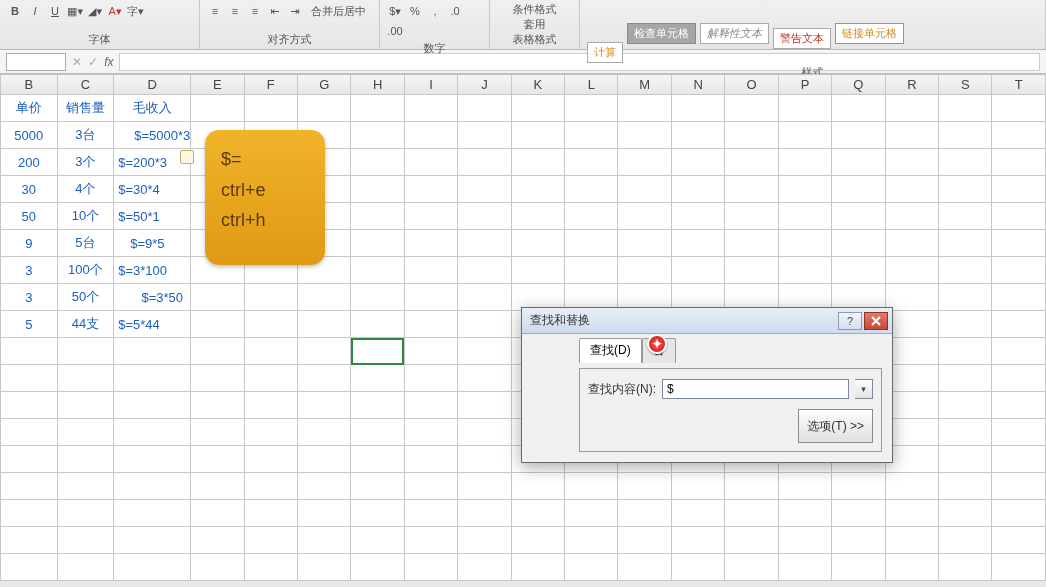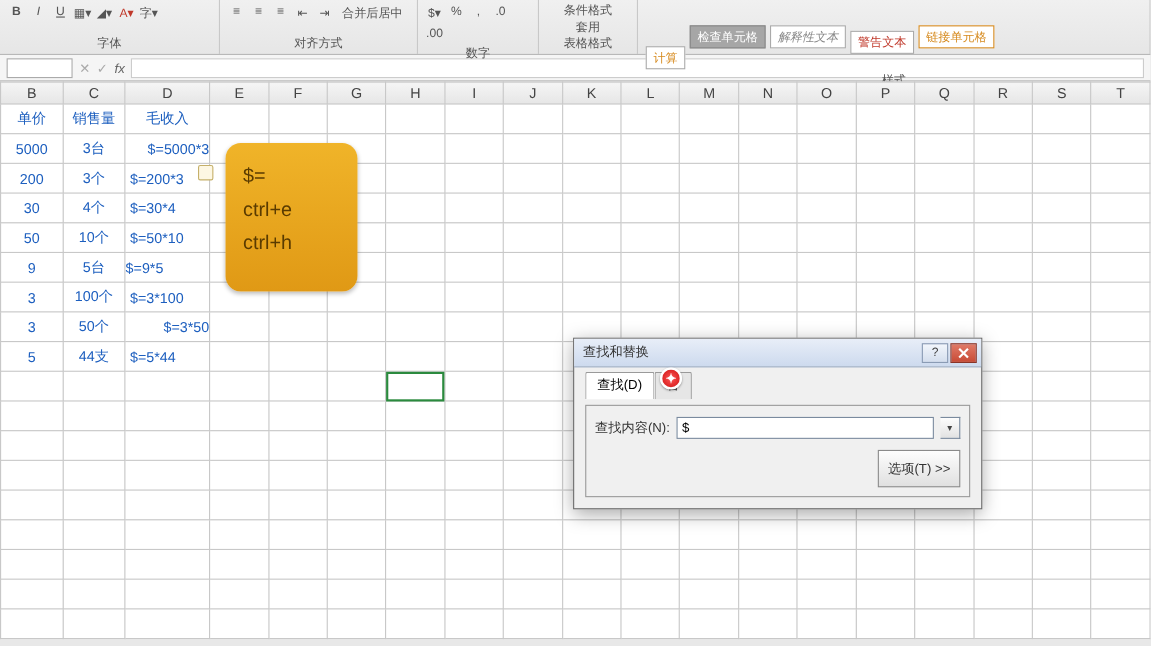--- a/index.html
+++ b/index.html
@@ -104,21 +104,21 @@
   border-bottom:1px solid #9aabc4;
 }
 .dlg-title .controls { display:flex; gap:2px;}
 .dlg-title .ctrl {
   width:24px; height:18px; display:flex; align-items:center; justify-content:center;
   border:1px solid #8a9bb4; background:linear-gradient(#f2f6fc,#d4deed);
   font-size:11px; color:#444;
 }
 .dlg-title .close { background:linear-gradient(#e07a68,#c84b36); border-color:#8a3427;}
 .dlg-title .close svg { display:block;}
-.dlg-body { padding:4px 10px 10px; }
+.dlg-body { padding:4px 10px 10px;margin-left:47px; }
 .tabs { display:flex; gap:0; margin-bottom:6px; position:relative;}
 .tab {
   padding:3px 10px 4px;
   background:#fff; border:1px solid #9a9a9a;
   border-bottom:none;
   font-size:12px;
   position:relative;
   border-radius:2px 2px 0 0;
 }
 .tab.inactive { background:#e6e6e6;}
@@ -330,42 +330,42 @@
           <td></td>
           <td></td>
           <td></td>
           <td></td>
           <td></td>
           <td></td>
         </tr>
         <tr>
           <td class="blue">50</td>
           <td class="blue">10个</td>
-          <td class="blue" style="text-align: left; padding-left: 4px;">$=50*10</td>
+          <td class="blue" style="text-align: left; padding-left: 4px;">$=50*1</td>
           <td></td>
           <td></td>
           <td></td>
           <td></td>
           <td></td>
           <td></td>
           <td></td>
           <td></td>
           <td></td>
           <td></td>
           <td></td>
           <td></td>
           <td></td>
           <td></td>
           <td></td>
           <td></td>
         </tr>
         <tr>
           <td class="blue">9</td>
           <td class="blue">5台</td>
-          <td class="blue" style="text-align: left; padding-left: 0;">$=9*5</td>
+          <td class="blue" style="text-align: left; padding-left: 16px;">$=9*5</td>
           <td></td>
           <td></td>
           <td></td>
           <td></td>
           <td></td>
           <td></td>
           <td></td>
           <td></td>
           <td></td>
           <td></td>
@@ -393,21 +393,21 @@
           <td></td>
           <td></td>
           <td></td>
           <td></td>
           <td></td>
           <td></td>
         </tr>
         <tr>
           <td class="blue">3</td>
           <td class="blue">50个</td>
-          <td class="blue" style="text-align: right; padding-left: 20px;">$=3*50</td>
+          <td class="blue" style="text-align: center; padding-left: 20px;">$=3*50</td>
           <td></td>
           <td></td>
           <td></td>
           <td></td>
           <td></td>
           <td></td>
           <td></td>
           <td></td>
           <td></td>
           <td></td>

